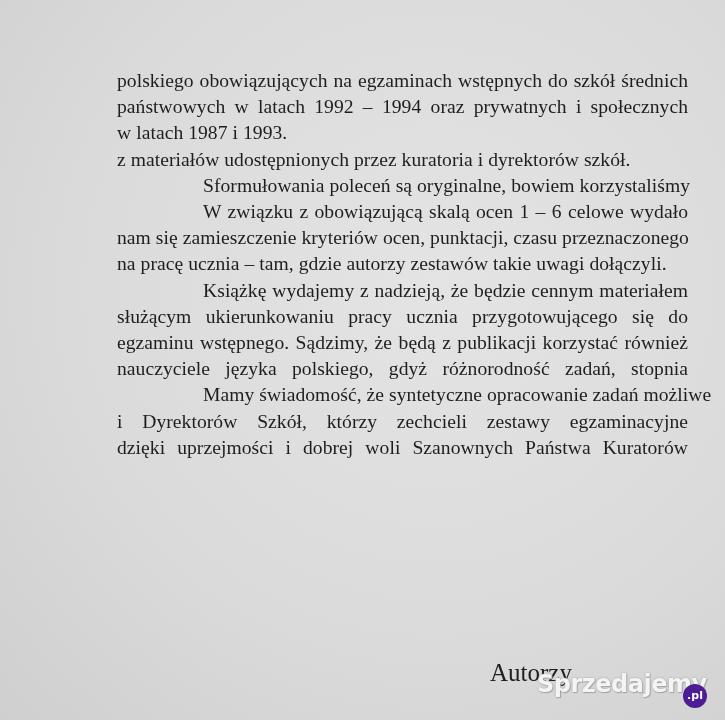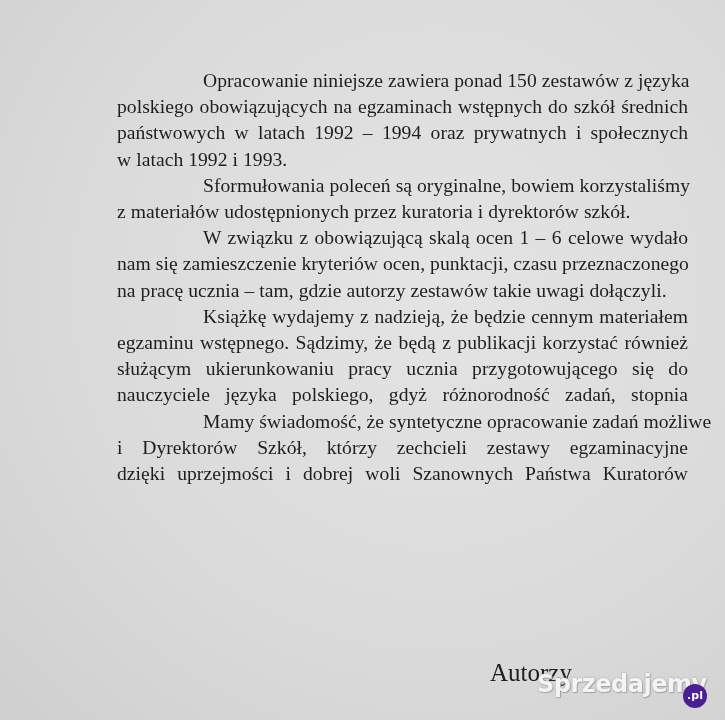--- a/index.html
+++ b/index.html
@@ -46,38 +46,37 @@
     background: #4c1d95; color: #fff;
     font-family: "DejaVu Sans", sans-serif; font-weight: bold;
     font-size: 11px; line-height: 24px; text-align: center;
   }
 </style>
 </head>
 <body>
 
 <div class="page">
   <p class="para">
-    <span class="line first">Opracowanie niniejsze zawiera ponad 150 zestawów z języka</span>
     <span class="line">polskiego obowiązujących na egzaminach wstępnych do szkół średnich</span>
     <span class="line">państwowych w latach 1992 – 1994 oraz prywatnych i społecznych</span>
-    <span class="line last">w latach 1992 i 1993.</span>
+    <span class="line last">w latach 1987 i 1993.</span>
   </p>
   <p class="para">
+    <span class="line last">z materiałów udostępnionych przez kuratoria i dyrektorów szkół.</span>
     <span class="line first">Sformułowania poleceń są oryginalne, bowiem korzystaliśmy</span>
-    <span class="line last">z materiałów udostępnionych przez kuratoria i dyrektorów szkół.</span>
   </p>
   <p class="para">
     <span class="line first">W związku z obowiązującą skalą ocen 1 – 6 celowe wydało</span>
     <span class="line">nam się zamieszczenie kryteriów ocen, punktacji, czasu przeznaczonego</span>
     <span class="line last">na pracę ucznia – tam, gdzie autorzy zestawów takie uwagi dołączyli.</span>
   </p>
   <p class="para">
     <span class="line first">Książkę wydajemy z nadzieją, że będzie cennym materiałem</span>
+    <span class="line">służącym ukierunkowaniu pracy ucznia przygotowującego się do</span>
     <span class="line">egzaminu wstępnego. Sądzimy, że będą z publikacji korzystać również</span>
-    <span class="line">służącym ukierunkowaniu pracy ucznia przygotowującego się do</span>
     <span class="line">nauczyciele języka polskiego, gdyż różnorodność zadań, stopnia</span>
   </p>
   <p class="para">
     <span class="line first">Mamy świadomość, że syntetyczne opracowanie zadań możliwe</span>
     <span class="line">i Dyrektorów Szkół, którzy zechcieli zestawy egzaminacyjne</span>
     <span class="line">dzięki uprzejmości i dobrej woli Szanownych Państwa Kuratorów</span>
   </p>
 </div>
 
 <div class="signature">Autorzy</div>

